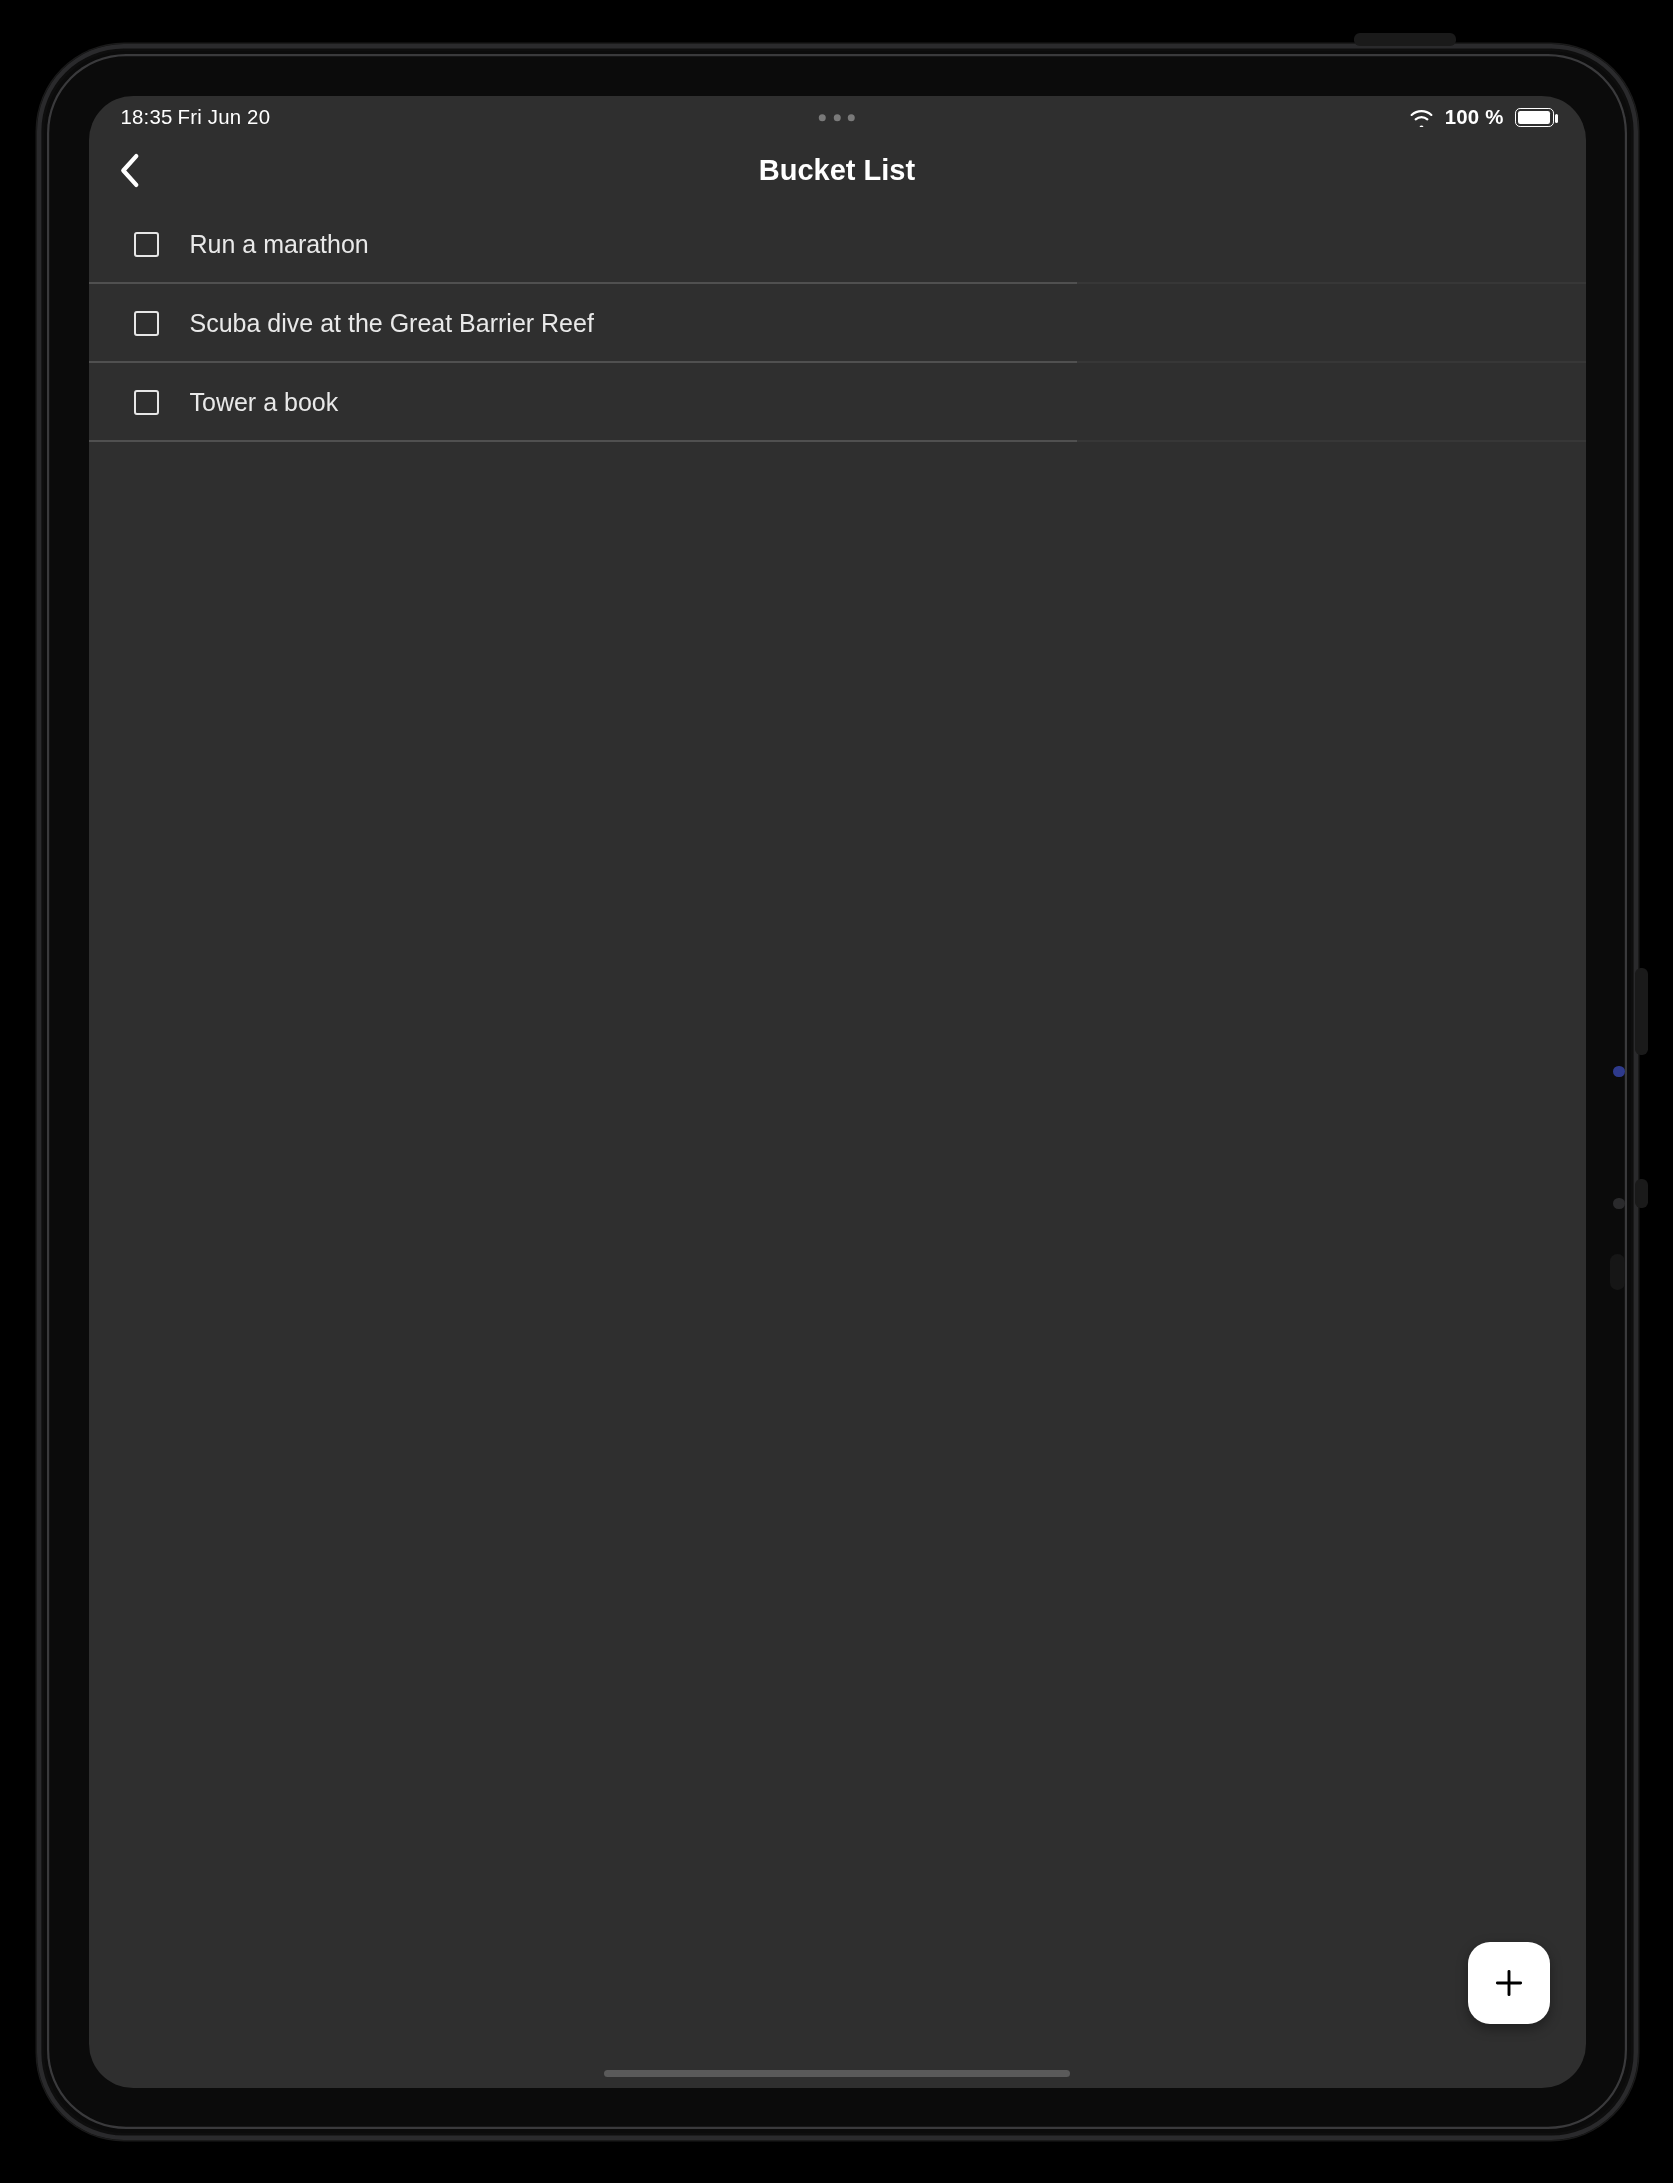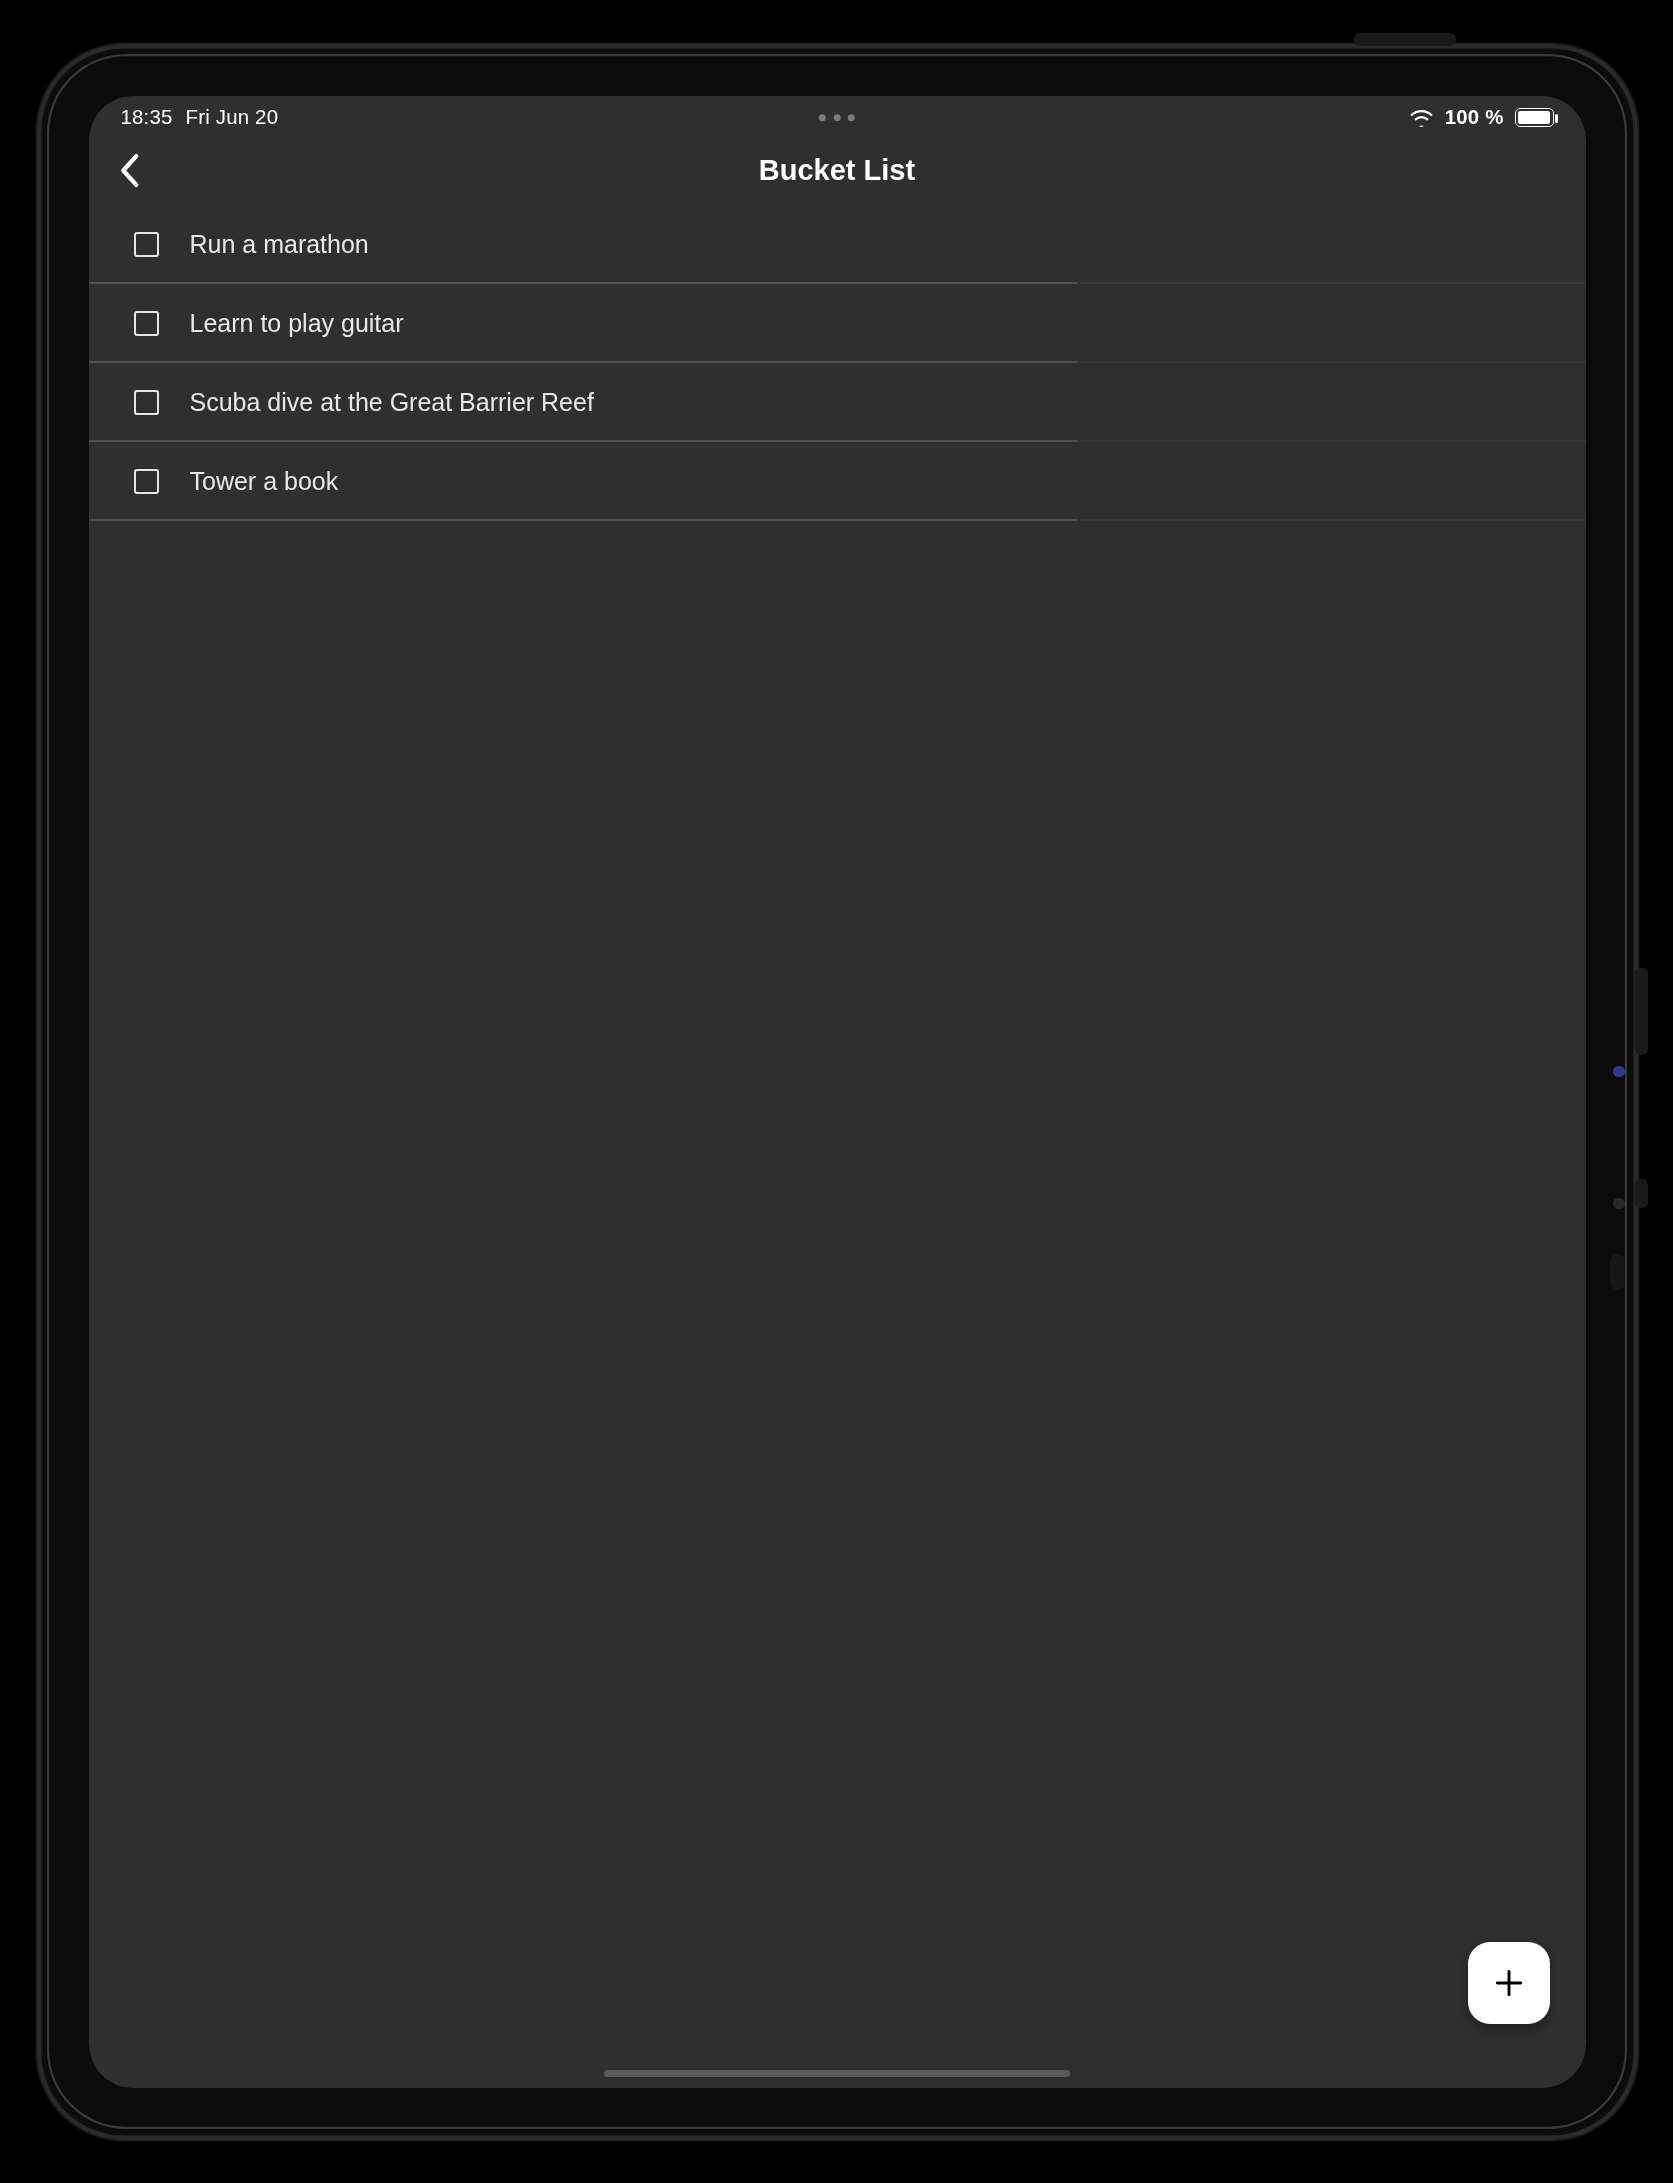--- a/index.html
+++ b/index.html
@@ -67,21 +67,21 @@
       height: 44px;
       display: flex;
       align-items: center;
       justify-content: space-between;
       padding: 0 32px;
       font-size: 20.4px;
       font-weight: 500;
       letter-spacing: 0.2px;
       position: relative;
     }
-    .sb-left { display: flex; gap: 13px; align-items: center; }
+    .sb-left { display: flex; gap: 5px; align-items: center; }
     .sb-center {
       position: absolute; left: 50%; top: 50%; transform: translate(-50%, -50%);
       display: flex; gap: 7.3px;
     }
     .sb-center .dot { width: 7.3px; height: 7.3px; border-radius: 50%; background: #7a7a7a; }
     .sb-right { display: flex; align-items: center; gap: 11px; font-weight: bold; }
     .wifi-icon { display: inline-flex; }
     .battery {
       display: inline-flex; align-items: center;
     }
@@ -211,25 +211,20 @@
       </div>
 
       <div class="list">
         <div class="row">
           <span class="checkbox"></span>
           <span class="row-label">Run a marathon</span>
           <span class="divider"></span>
         </div>
         <div class="row">
           <span class="checkbox"></span>
-          <span class="row-label">Learn to play guitar</span>
-          <span class="divider"></span>
-        </div>
-        <div class="row">
-          <span class="checkbox"></span>
           <span class="row-label">Scuba dive at the Great Barrier Reef</span>
           <span class="divider"></span>
         </div>
         <div class="row">
           <span class="checkbox"></span>
           <span class="row-label">Tower a book</span>
           <span class="divider"></span>
         </div>
       </div>
 

